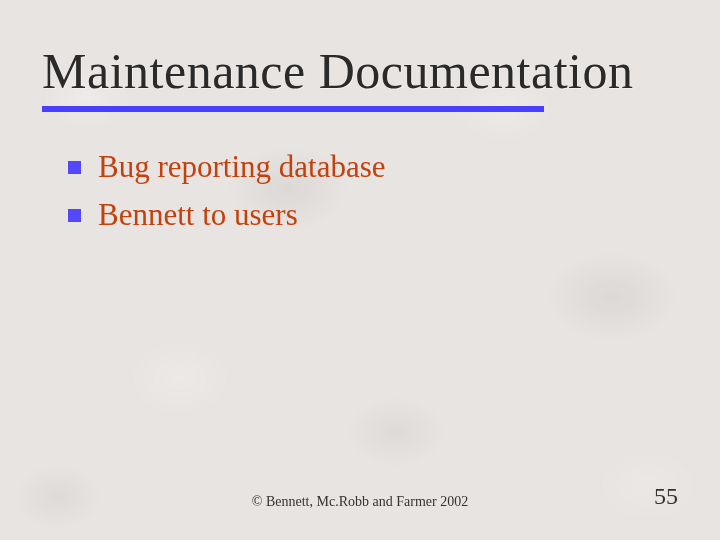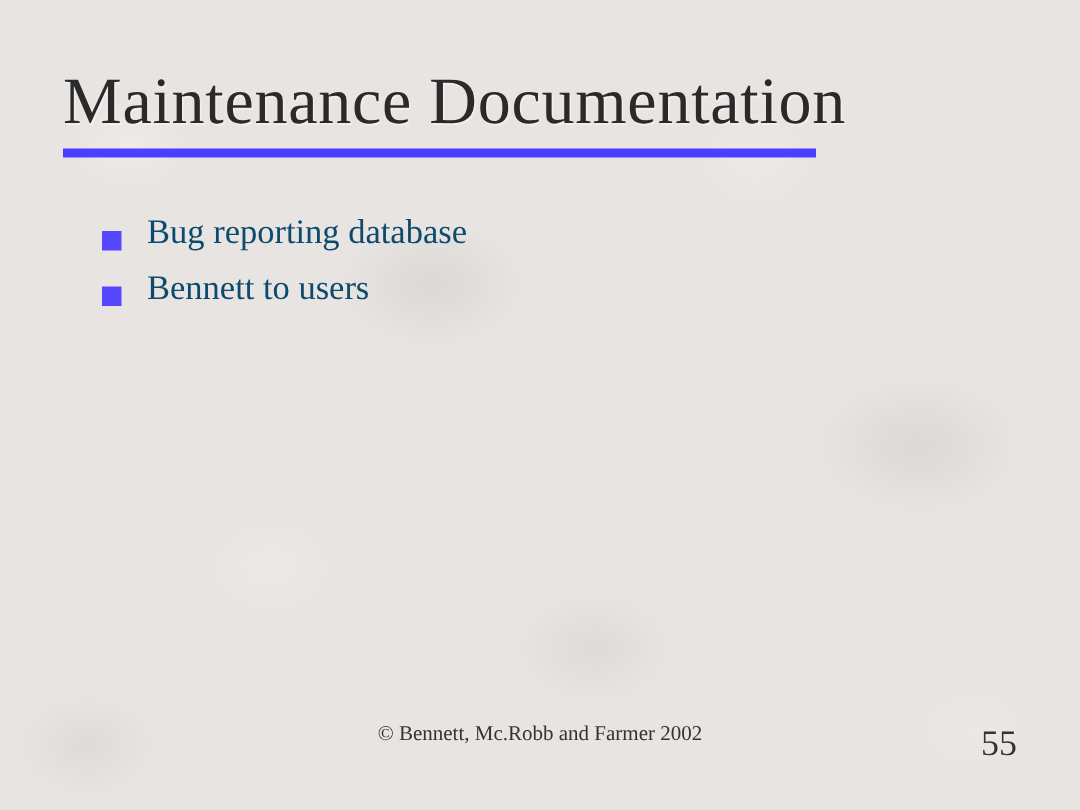--- a/index.html
+++ b/index.html
@@ -27,57 +27,58 @@
   }
   .slide {
     position: relative;
     width: 100%;
     height: 100%;
     padding: 42px 42px 30px 42px;
     display: flex;
     flex-direction: column;
   }
   .title {
-    font-size: 44px;
+    font-size: 50px;
     color: #2a2a2a;
     font-weight: 400;
     letter-spacing: .5px;
     margin-bottom: 6px;
     text-shadow: 1px 1px 0 rgba(255,255,255,.4);
   }
   .rule {
     height: 6px;
     width: 79%;
     background: #4a3fff;
     margin-bottom: 34px;
   }
   .bullets {
     list-style: none;
     padding-left: 26px;
   }
   .bullets li {
     position: relative;
-    font-size: 23px;
+    font-size: 31px;
     line-height: 1.35;
-    color: #0c4a6e;
+    color: #c2410c;
     margin-bottom: 6px;
     padding-left: 30px;
   }
   .bullets li::before {
     content: "";
     position: absolute;
     left: 0;
     top: 15px;
     width: 13px;
     height: 13px;
     background: #5448ff;
   }
   .footer {
     margin-top: auto;
     display: flex;
+    align-items: flex-end;
     justify-content: center;
     position: relative;
     height: 28px;
   }
   .copyright {
     font-size: 14px;
     color: #333;
     text-align: center;
   }
   .pagenum {

